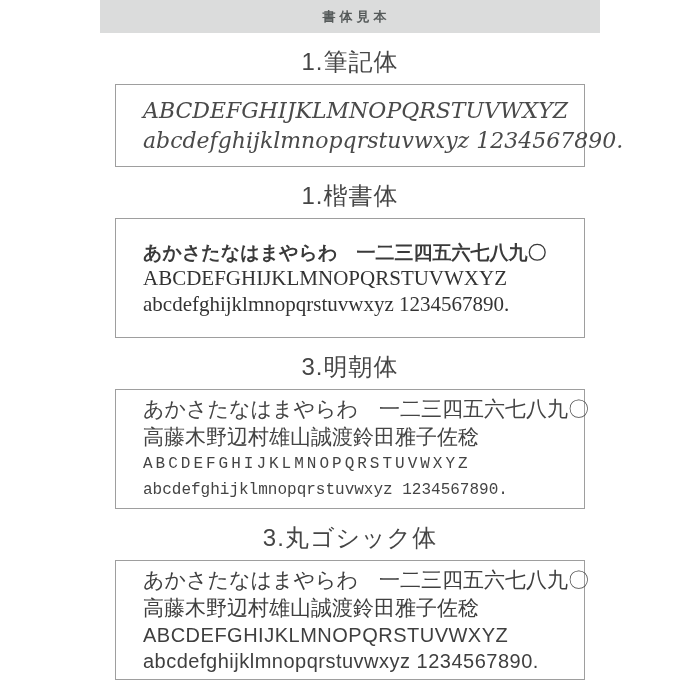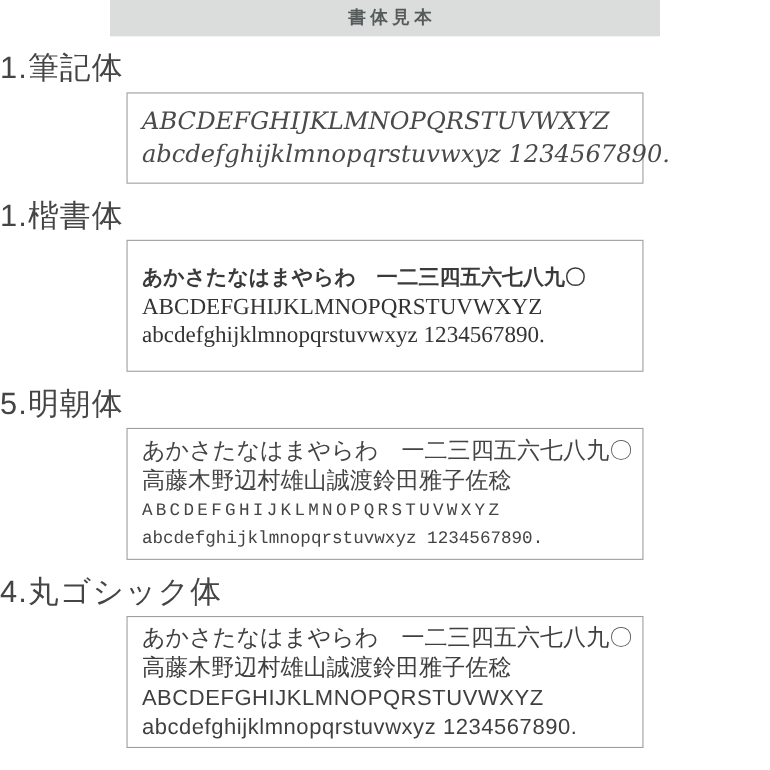--- a/index.html
+++ b/index.html
@@ -21,46 +21,47 @@
   .title-bar {
     width: 500px;
     height: 33px;
     margin: 0 auto;
     background: #dbdcdc;
     display: flex;
     align-items: center;
     justify-content: center;
   }
   .title-bar span {
-    font-size: 16px;
+    font-size: 13px;
     font-weight: 600;
     letter-spacing: 4px;
     color: #555a5a;
     margin-left: 13px;
   }
   
   .spec h2 {
     margin: 14px 0 7px 0;
-    font-size: 28px;
+    text-align: center;
+    font-size: 24px;
     line-height: 30px;
     font-weight: 400;
     color: #454545;
     letter-spacing: 1px;
   }
   
   .box {
     width: 470px;
     margin: 0 auto;
     border: 1px solid #9e9e9e;
     background: #ffffff;
     box-sizing: border-box;
     display: flex;
     flex-direction: column;
     justify-content: center;
-    padding-left: 13px;
+    padding-left: 27px;
     padding-right: 8px;
   }
   .box .line {
     white-space: nowrap;
     color: #3b3b3b;
   }
   
   .box.s0 { height: 83px; }
   .s0 .line {
     font-family: "DejaVu Serif", serif;
@@ -137,31 +138,31 @@
   <section class="spec">
     <h2>1.楷書体</h2>
     <div class="box s1">
       <div class="line jp l0">あかさたなはまやらわ　一二三四五六七八九〇</div>
       <div class="line latin l2">ABCDEFGHIJKLMNOPQRSTUVWXYZ</div>
       <div class="line latin l3">abcdefghijklmnopqrstuvwxyz 1234567890.</div>
     </div>
   </section>
 
   <section class="spec">
-    <h2>5.明朝体</h2>
+    <h2>3.明朝体</h2>
     <div class="box s2">
       <div class="line jp l0">あかさたなはまやらわ　一二三四五六七八九〇</div>
       <div class="line jp l1">高藤木野辺村雄山誠渡鈴田雅子佐稔</div>
       <div class="line latin l2">ABCDEFGHIJKLMNOPQRSTUVWXYZ</div>
       <div class="line latin l3">abcdefghijklmnopqrstuvwxyz 1234567890.</div>
     </div>
   </section>
 
   <section class="spec">
-    <h2>4.丸ゴシック体</h2>
+    <h2>3.丸ゴシック体</h2>
     <div class="box s3">
       <div class="line jp l0">あかさたなはまやらわ　一二三四五六七八九〇</div>
       <div class="line jp l1">高藤木野辺村雄山誠渡鈴田雅子佐稔</div>
       <div class="line latin l2">ABCDEFGHIJKLMNOPQRSTUVWXYZ</div>
       <div class="line latin l3">abcdefghijklmnopqrstuvwxyz 1234567890.</div>
     </div>
   </section>
 
 </div>
 

